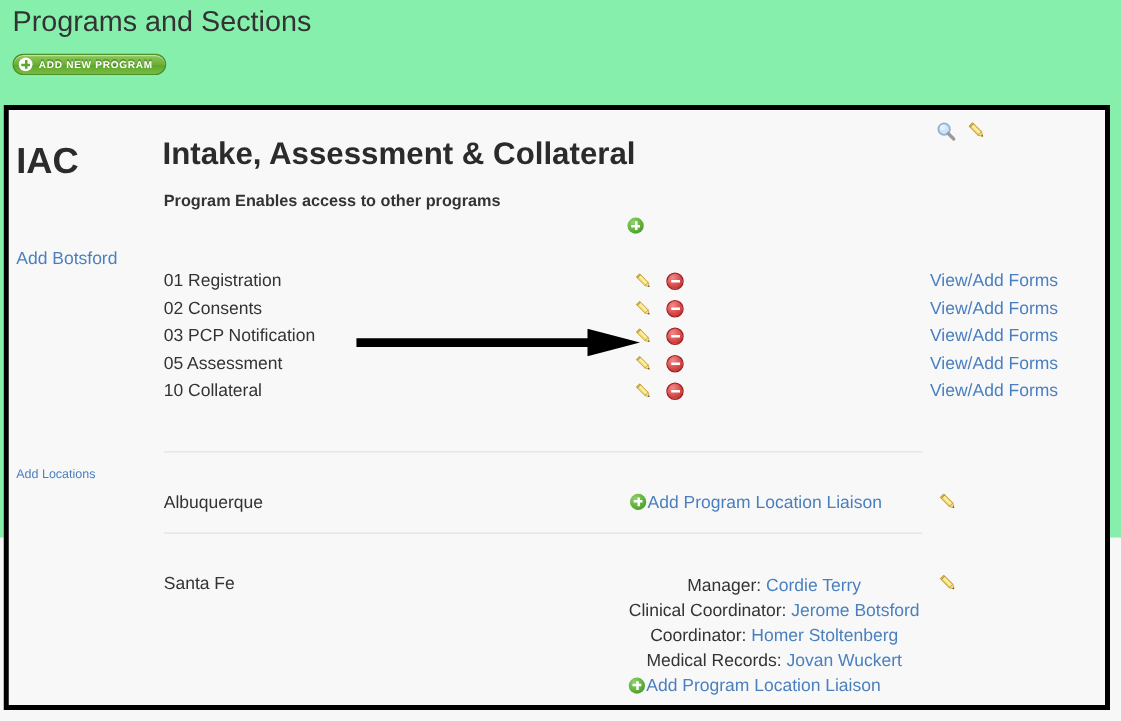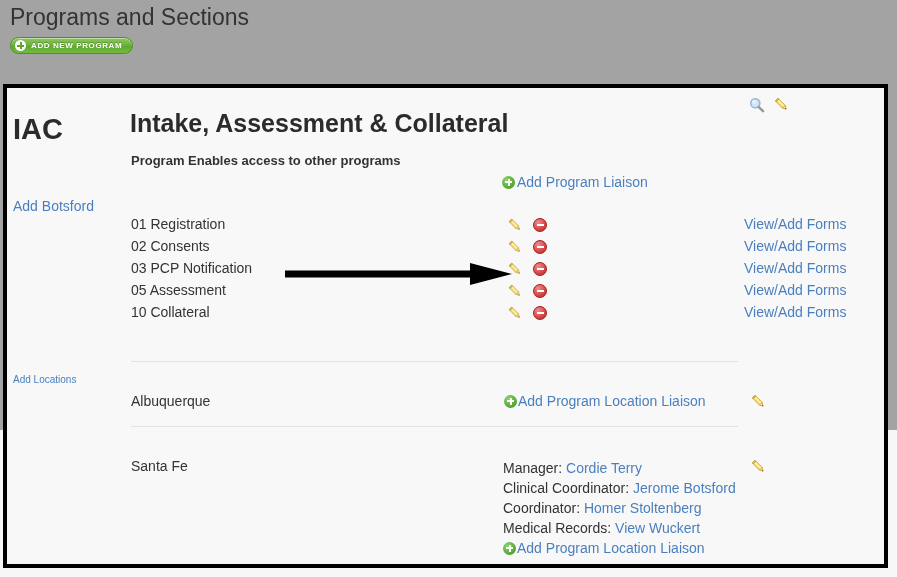--- a/index.html
+++ b/index.html
@@ -11,39 +11,39 @@
     overflow: hidden;
     font-family: "Liberation Sans", sans-serif;
     color: #333333;
     -webkit-font-smoothing: antialiased;
   }
 
   .page {
     position: relative;
     width: 897px;
     height: 430px;
-    background: #a3a3a3;
+    background: #86efac;
   }
 
   
   .page-title {
     position: absolute;
     left: 10px;
     top: 4px;
     font-size: 23px;
     font-weight: normal;
     color: #333333;
     letter-spacing: 0px;
     margin: 0;
   }
 
   .add-new-program-btn {
     position: absolute;
     left: 10px;
-    top: 37px;
+    top: 43px;
     height: 15px;
     padding: 0 10px 0 2px;
     display: inline-flex;
     align-items: center;
     background: linear-gradient(to bottom, #8dc85c 0%, #6cb037 50%, #5da52c 51%, #76bb41 100%);
     border: 1px solid #4e8f26;
     border-radius: 9px;
     box-shadow: inset 0 1px 0 rgba(255,255,255,0.45);
     cursor: pointer;
     text-decoration: none;
@@ -308,21 +308,21 @@
     top: 0;
   }
   .loc-staff {
     position: absolute;
     left: 496px;
     top: 0;
     font-size: 14px;
     line-height: 20px;
     color: #333333;
   }
-  .loc-staff .row { white-space: nowrap; }
+  .loc-staff .row { white-space: nowrap; text-align: center; }
 </style>
 </head>
 <body>
 
 <div class="page">
 
   <h1 class="page-title">Programs and Sections</h1>
 
   <div class="add-new-program-btn">
     <span class="plus-circle"></span>
@@ -357,21 +357,20 @@
               <polygon points="6.6,11.8 10.5,11.8 8.55,15.1" fill="#f4e0a5" stroke="#c9a43a" stroke-width="0.7"></polygon>
               <polygon points="7.8,14.0 9.3,14.0 8.55,15.1" fill="#4a3a22"></polygon>
               <rect x="6.6" y="1.5" width="3.9" height="1.3" fill="#d8b34a" stroke="#b08f2e" stroke-width="0.6"></rect>
             </g>
           </svg>
         </span>
       </div>
 
       <div class="add-liaison">
         <span class="green-plus"></span>
-        <a class="link">Add Program Liaison</a>
       </div>
 
       <svg class="arrow" viewBox="0 0 230 22">
         <line x1="0" y1="11" x2="196" y2="11" stroke="#000000" stroke-width="7"></line>
         <polygon points="185,0 185,22 227,11" fill="#000000"></polygon>
       </svg>
 
       <div class="sections">
 
         <div class="section-row">
@@ -505,21 +504,21 @@
           <div class="row">
             <span>Clinical Coordinator:</span>
             <a class="link">Jerome Botsford</a>
           </div>
           <div class="row">
             <span>Coordinator:</span>
             <a class="link">Homer Stoltenberg</a>
           </div>
           <div class="row">
             <span>Medical Records:</span>
-            <a class="link">View Wuckert</a>
+            <a class="link">Jovan Wuckert</a>
           </div>
           <div class="row" style="display:flex;align-items:center;">
             <span class="green-plus"></span>
             <a class="link">Add Program Location Liaison</a>
           </div>
         </div>
 
         <span class="loc-pencil icon icon-btn">
           <svg width="17" height="17" viewBox="0 0 17 17">
               <g transform="rotate(-45 8.5 8.5)">

